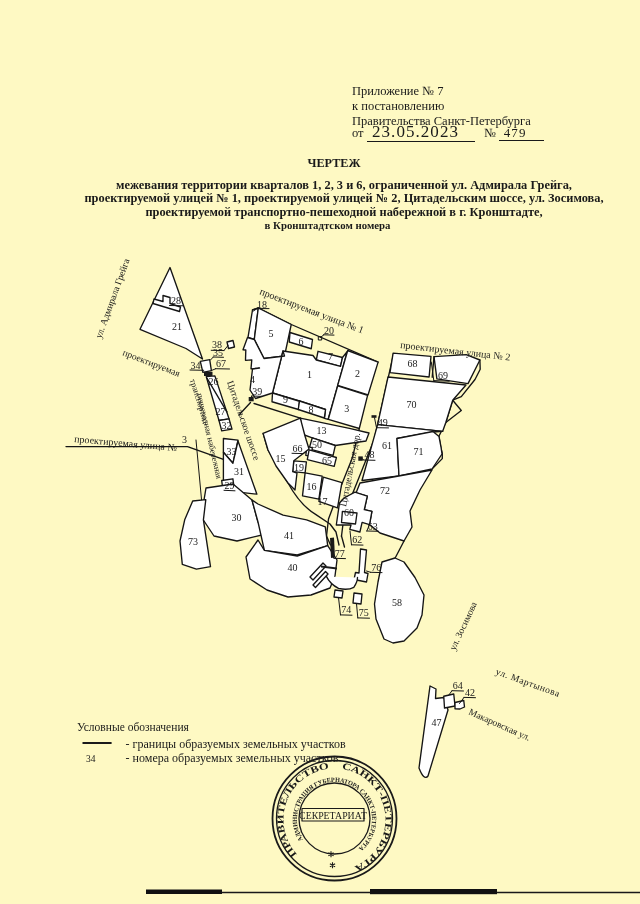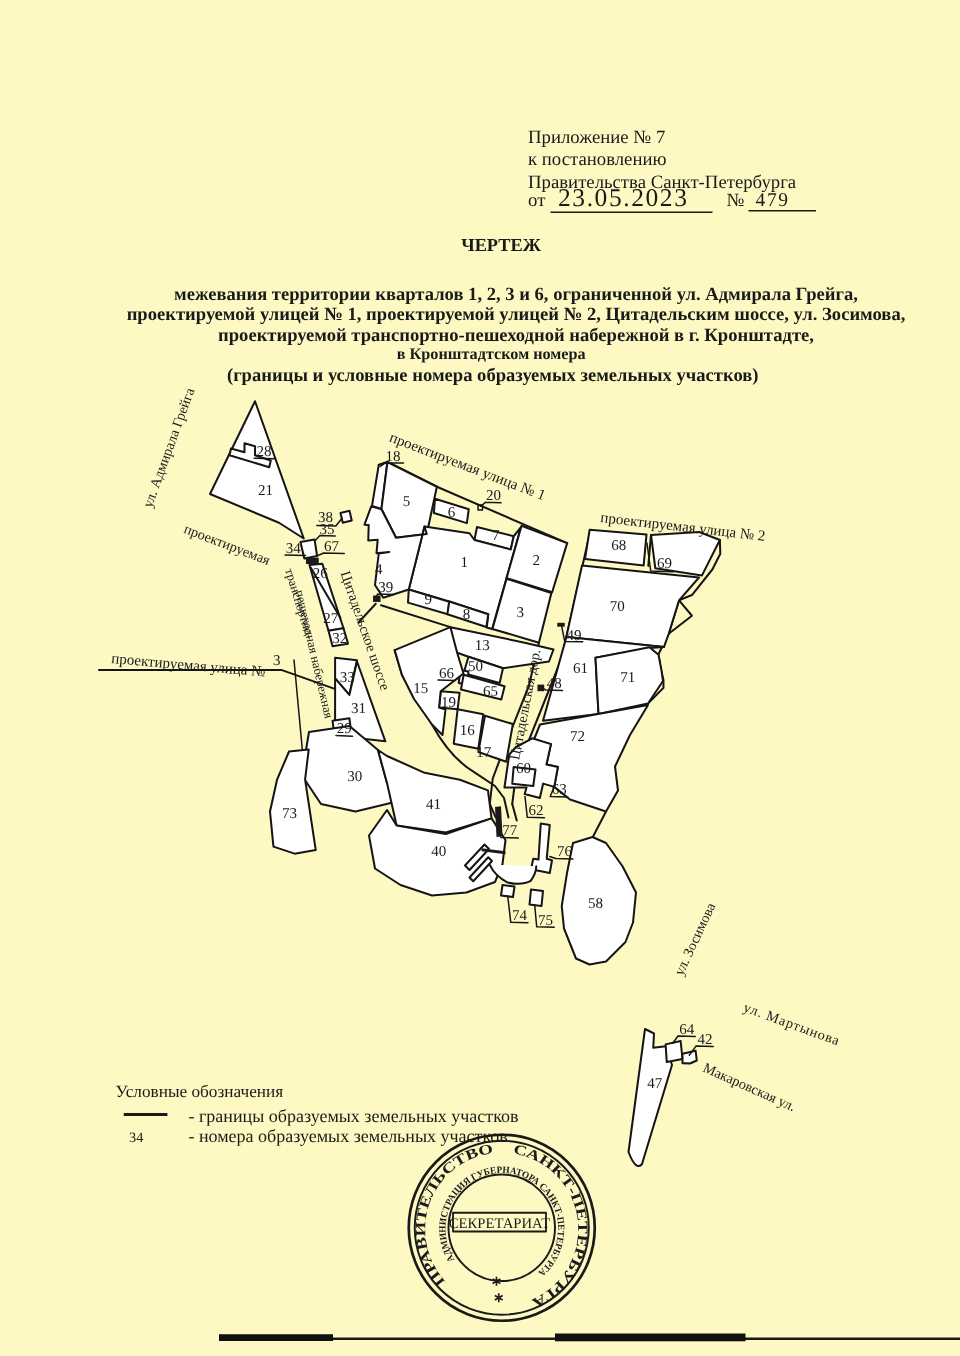--- a/index.html
+++ b/index.html
@@ -1,38 +1,37 @@
 <!DOCTYPE html>
 <html><head>
 <meta charset="utf-8">
 <style>
   html,body{margin:0;padding:0;background:#fff;}
   #page{position:relative;width:640px;height:904px;background:#fef9c3;overflow:hidden;
         font-family:"Liberation Serif", serif;color:#1a1a1a;}
   .hdr{position:absolute;left:352px;top:84px;font-size:12.5px;line-height:15px;white-space:nowrap;}
   .title{position:absolute;left:38px;top:157px;width:604px;text-align:center;font-weight:bold;
          font-size:12.4px;line-height:13.6px;}
-  .title .t1{font-size:12.2px;margin-bottom:19px;}
+  .title .t1{font-size:12.2px;margin-bottom:8px;}
 </style>
 </head>
 <body>
 <div id="page">
   <div class="hdr">
     Приложение № 7<br>
     к постановлению<br>
     Правительства Санкт-Петербурга<br>
     <span style="position:relative;top:-5px;display:inline-block;">от&nbsp;<span style="border-bottom:1px solid #1a1a1a;letter-spacing:1.05px;font-size:17px;text-align:right;">&nbsp;23.05.2023&nbsp;&nbsp;&nbsp;</span>&nbsp;&nbsp;&nbsp;№&nbsp;<span style="border-bottom:1px solid #1a1a1a;letter-spacing:1.1px;font-size:13px;font-family:Liberation Serif, serif;">&nbsp;479&nbsp;&nbsp;&nbsp;&nbsp;</span></span>
   </div>
   <div class="title">
     <div class="t1" style="position:relative;left:-6px;">ЧЕРТЕЖ</div>
     <div style="position:relative;left:4px;">межевания территории кварталов 1, 2, 3 и 6, ограниченной ул. Адмирала Грейга,</div>
     <div style="position:relative;left:4px;">проектируемой улицей № 1, проектируемой улицей № 2, Цитадельским шоссе, ул. Зосимова,</div>
     <div style="position:relative;left:4px;">проектируемой транспортно-пешеходной набережной в г. Кронштадте,</div>
     <div style="position:relative;left:-12.5px;font-size:10.8px;">в Кронштадтском номера</div>
-    <div style="position:relative;left:-11.5px;">(границы и условные номера образуемых земельных участков)</div>
   </div>
   <svg id="map" width="640" height="904" viewBox="0 0 640 904" style="position:absolute;left:0;top:0" fill="none" stroke="#151515" stroke-width="1.35" stroke-linejoin="round" stroke-linecap="round">
 
     <g>
 
       <path d="M252.5,310 L258.3,308 L291.3,324.5 L378.1,362.1"></path>
 
       <path d="M254,403.5 L300.3,418.1"></path>
 
       <path d="M263.1,433.4 L268,450 L280,470 L288,483 Q300,505 315.6,514.4 L330,524 L336,532 L339,545"></path>

